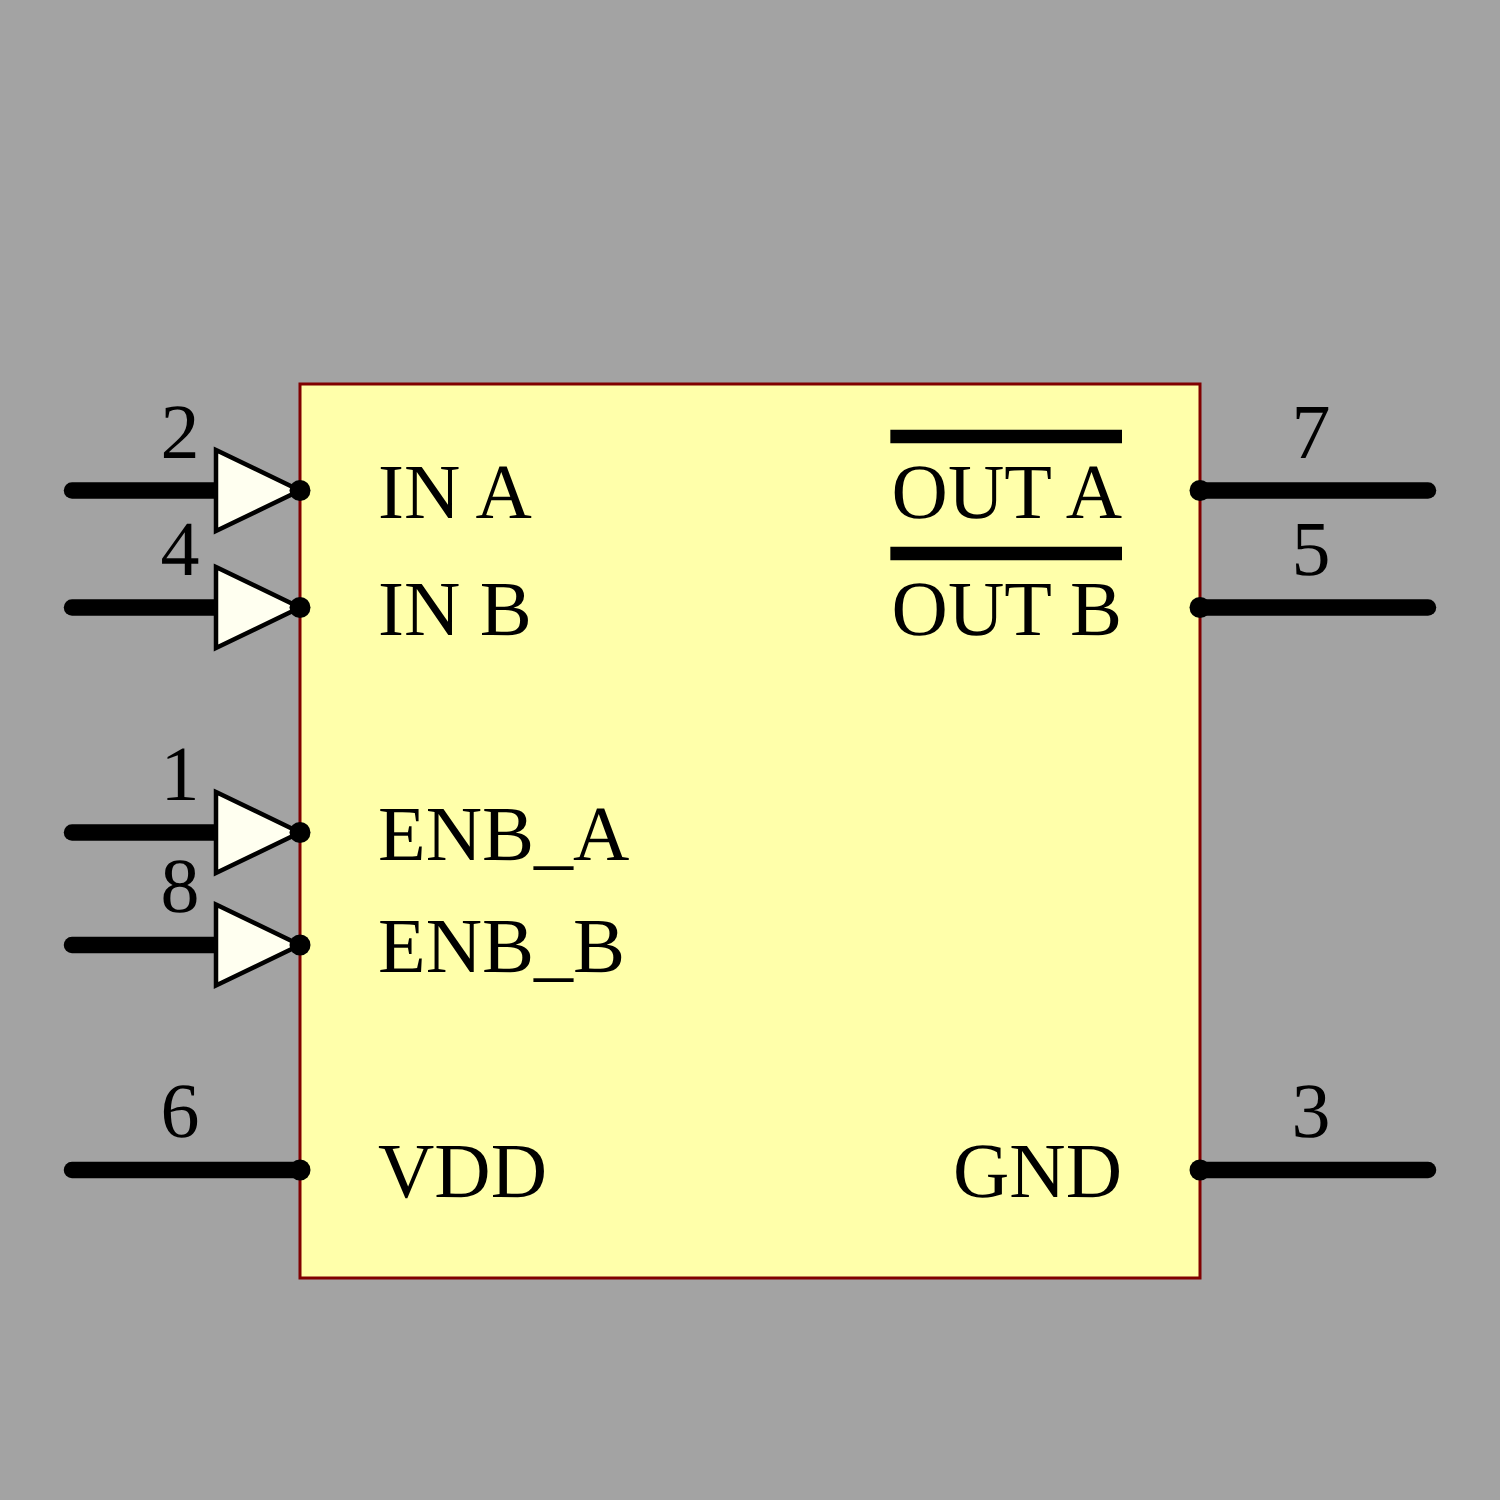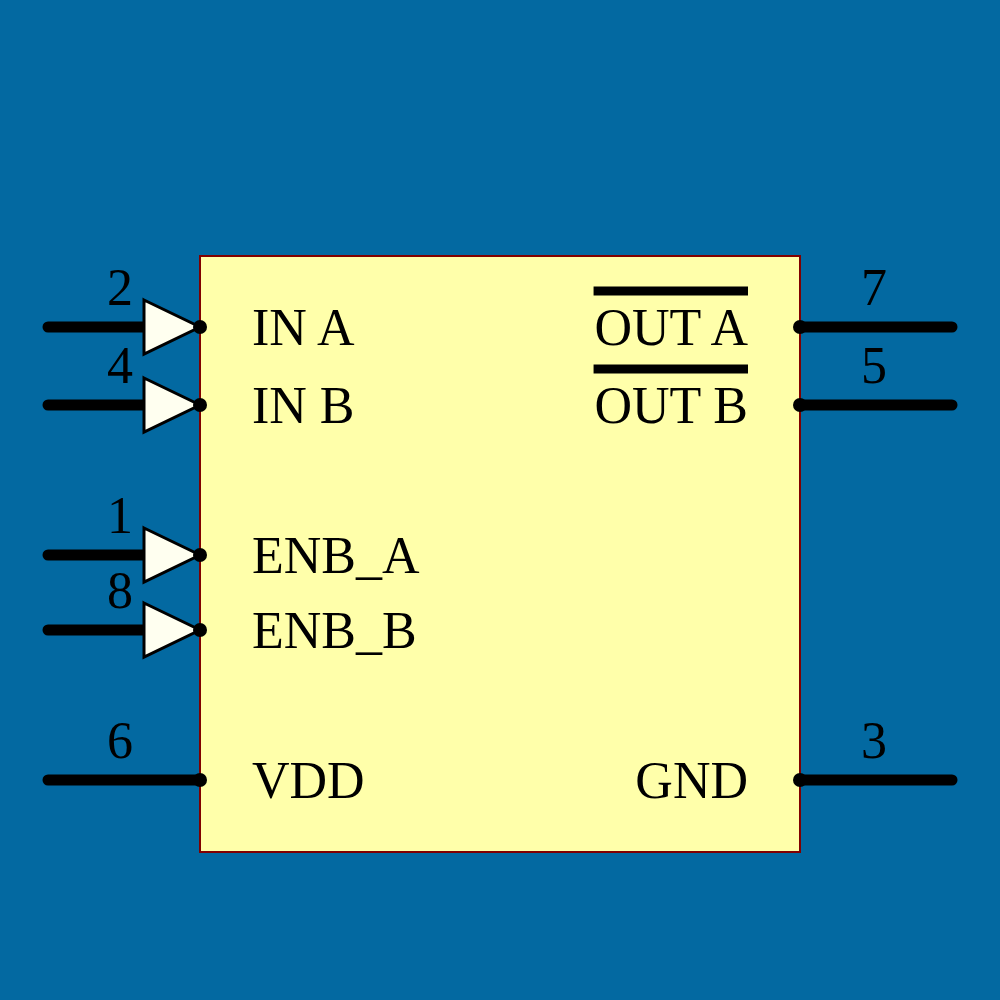--- a/index.html
+++ b/index.html
@@ -11,21 +11,21 @@
   body {
     width: 1000px;
     height: 1000px;
     font-family: "Liberation Serif", "DejaVu Serif", serif;
     overflow: hidden;
   }
   #stage {
     position: relative;
     width: 1000px;
     height: 1000px;
-    background: #0369a1;
+    background: #a3a3a3;
   }
   #schematic {
     position: absolute;
     left: 0;
     top: 0;
     width: 1000px;
     height: 1000px;
     display: block;
   }
   text {

